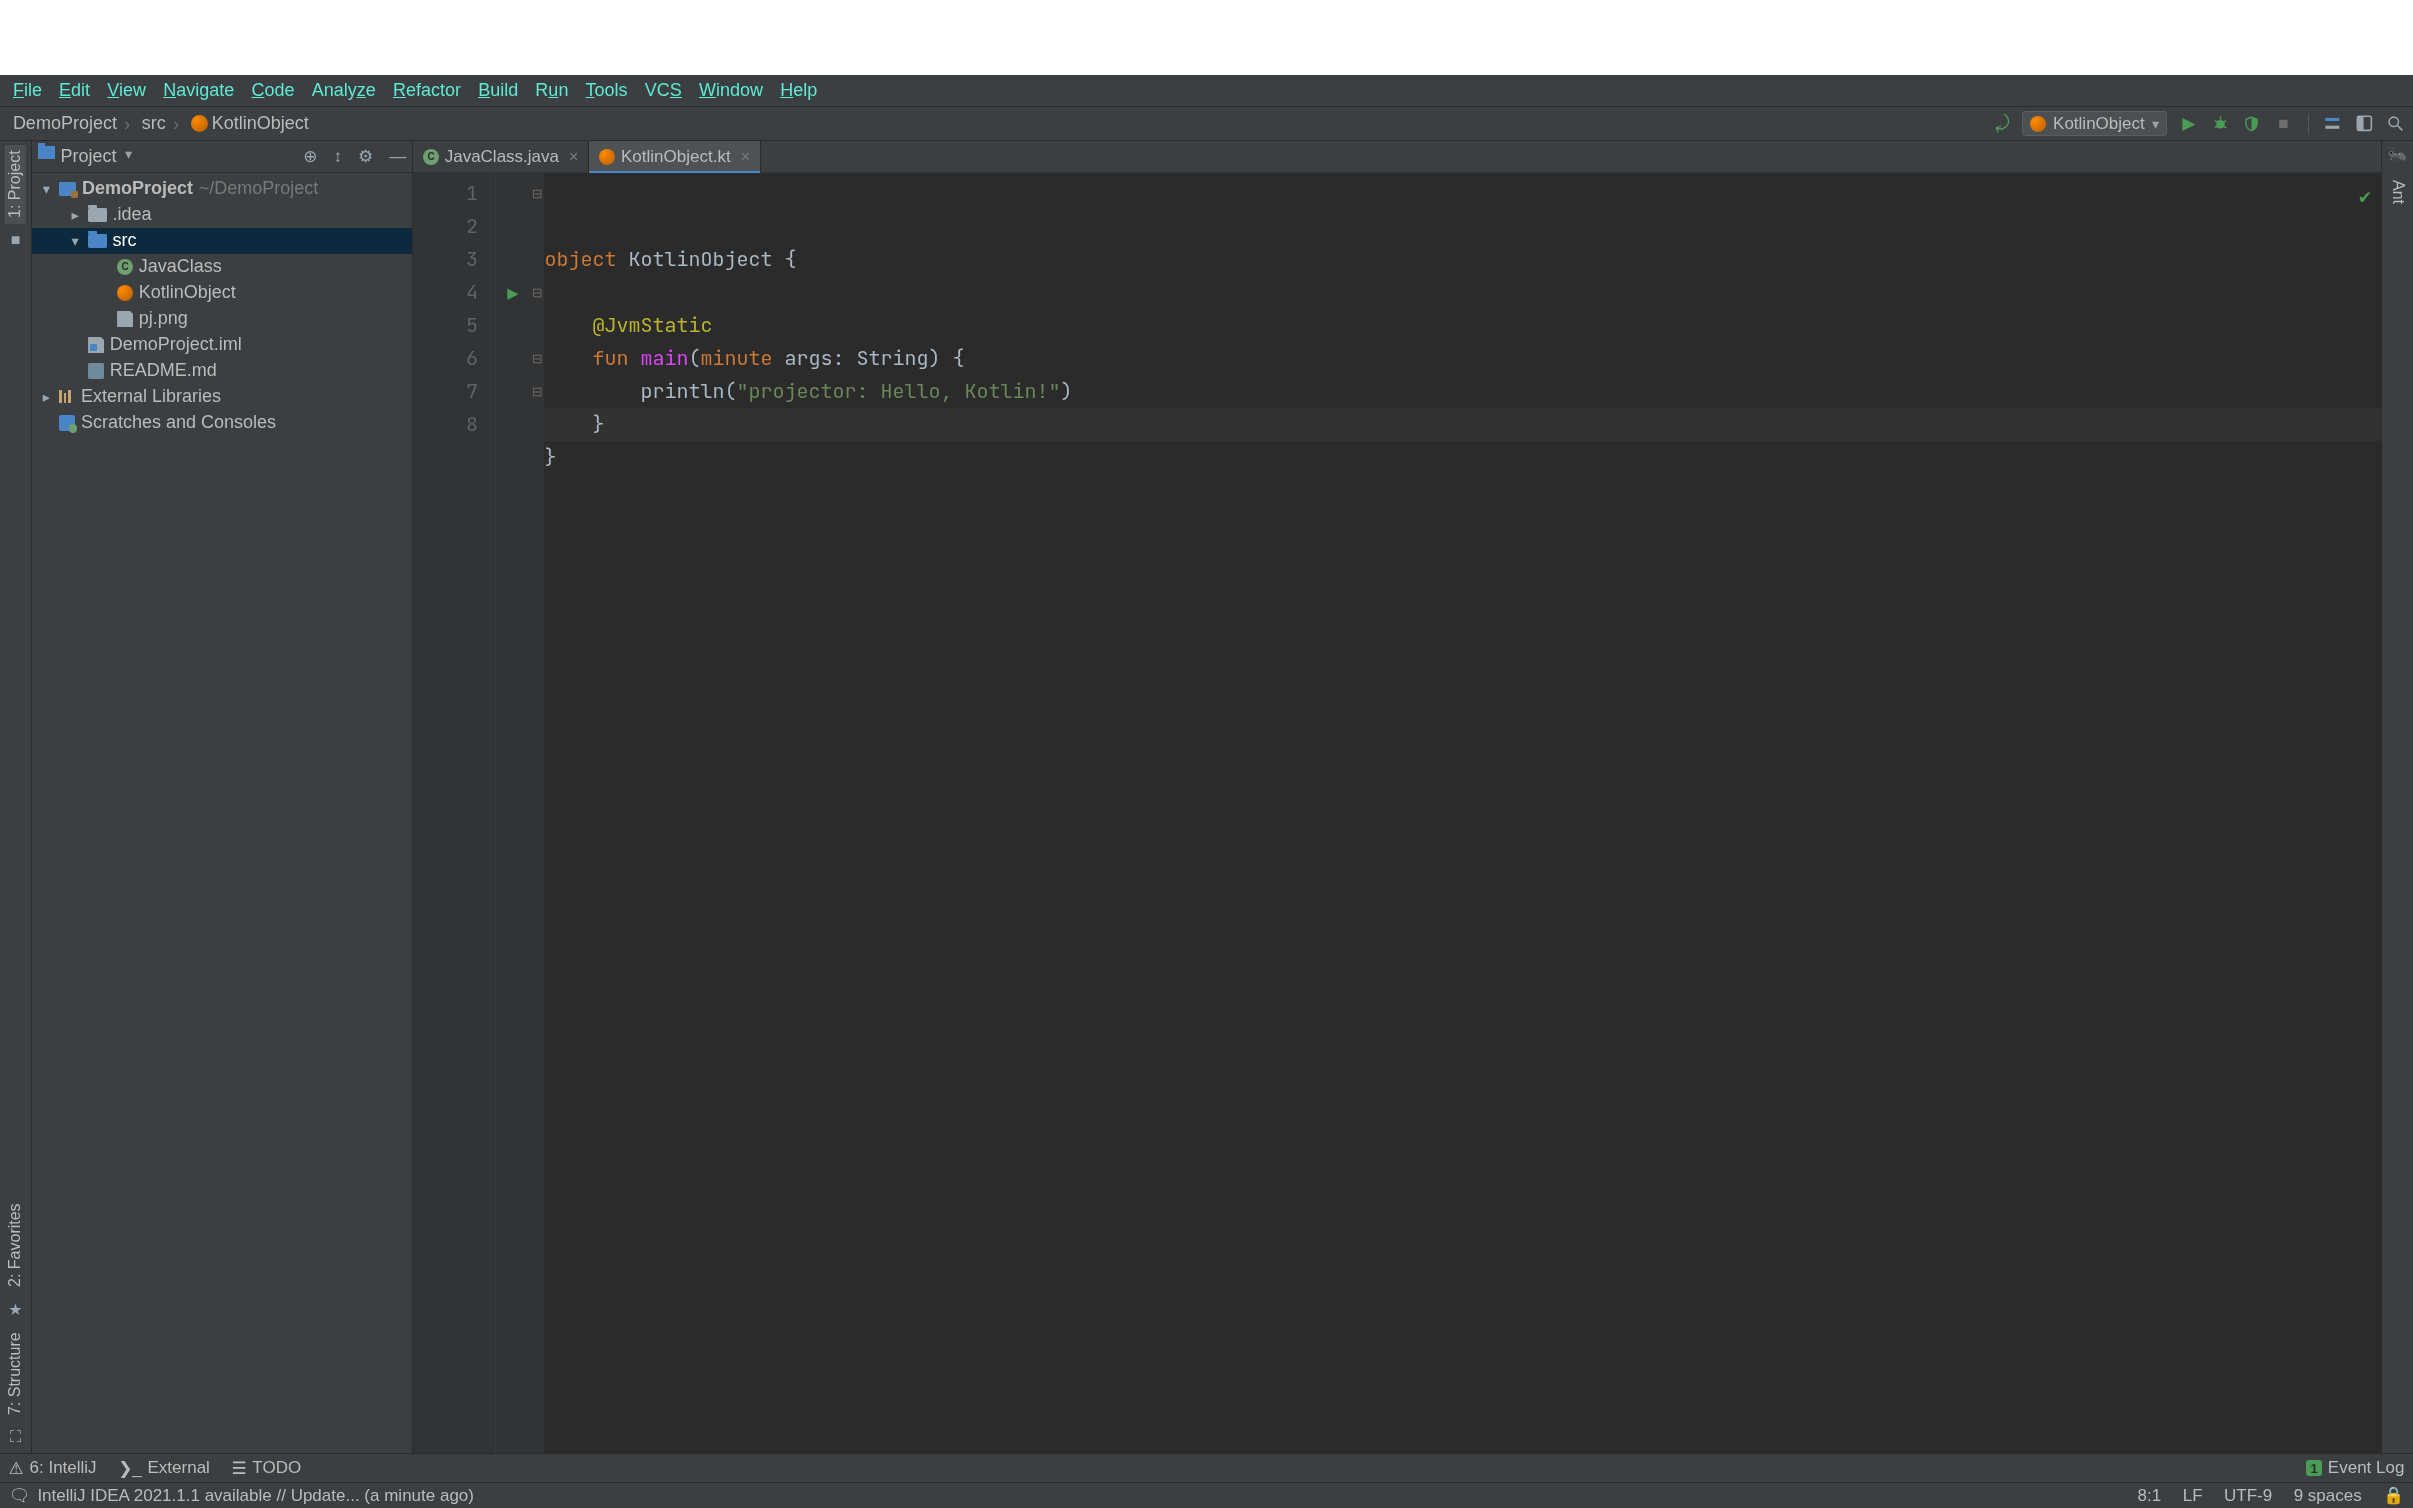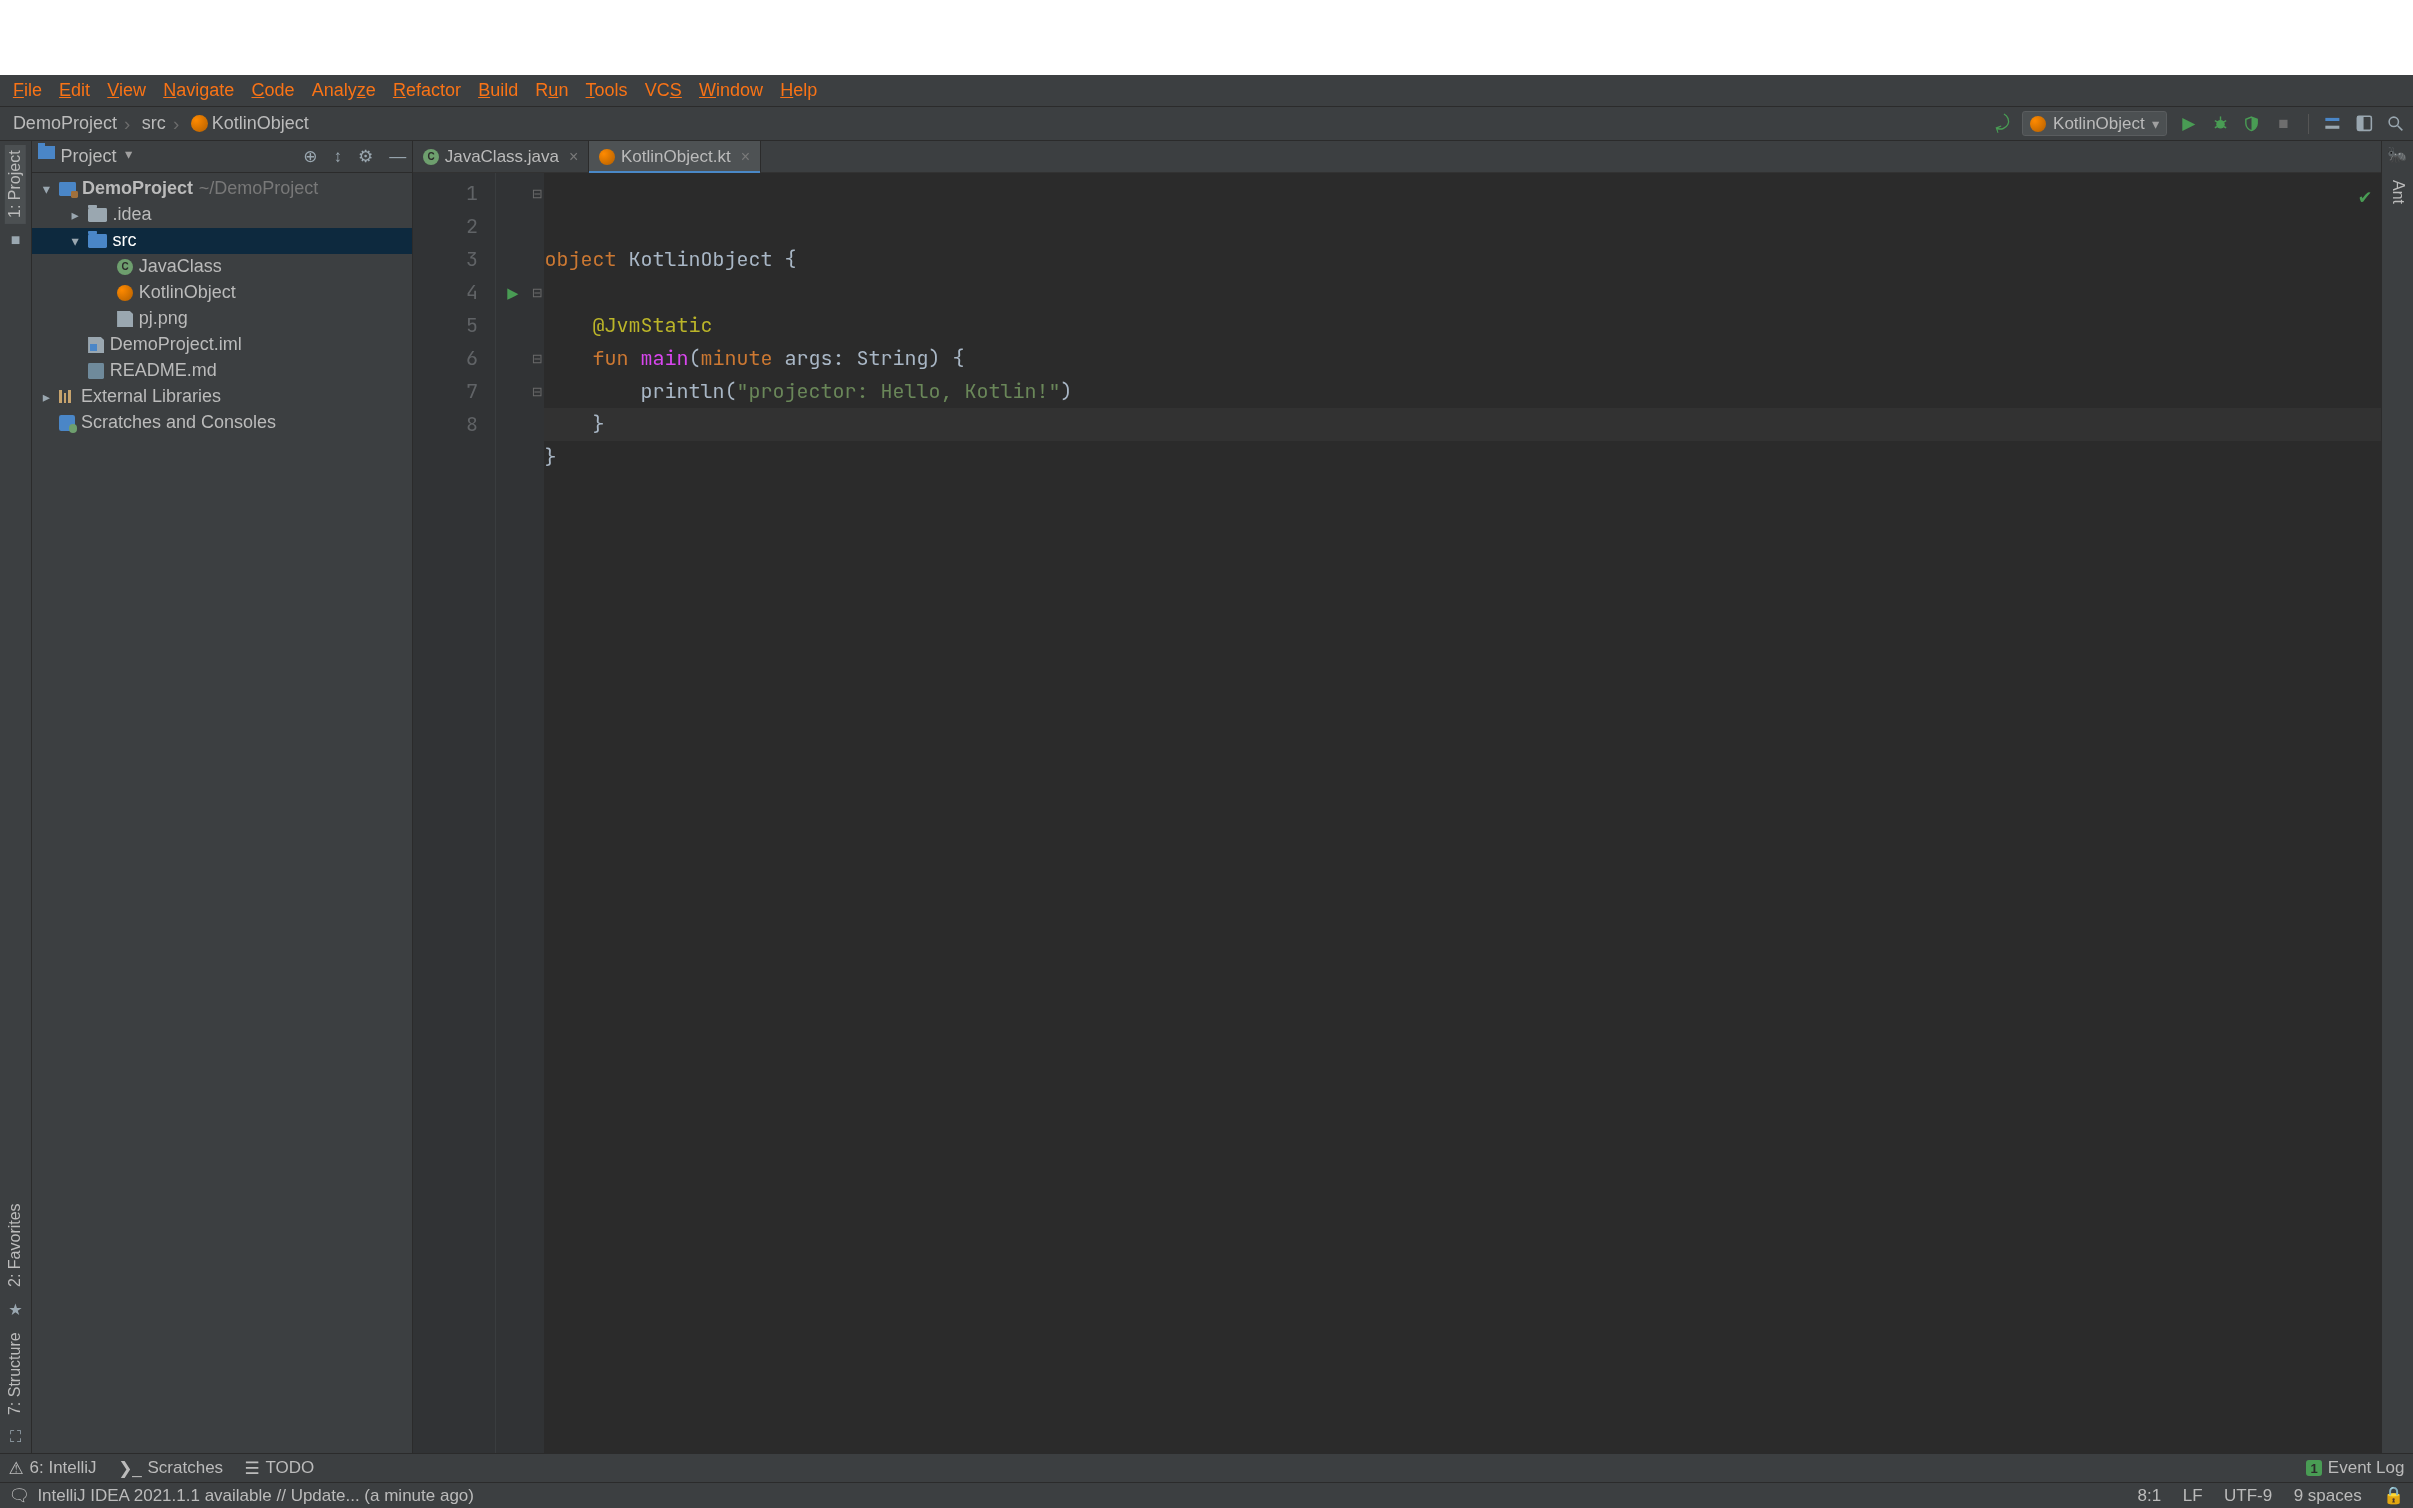--- a/index.html
+++ b/index.html
@@ -27,21 +27,21 @@
   height: 32px;
   display: flex;
   align-items: center;
   padding: 0 4.3px;
   background: #3c3f41;
   border-bottom: 0.7px solid #2b2b2b;
 }
 .menubar .menu {
   padding: 2.9px 8.6px;
   font-size: 18px;
-  color: #f97316;
+  color: #5eead4;
   cursor: default;
 }
 .menubar .menu .ul { text-decoration: underline; }
 
 .navbar {
   height: 34px;
   display: flex;
   align-items: center;
   background: #3c3f41;
   border-bottom: 0.7px solid #2b2b2b;
@@ -584,21 +584,21 @@
 
   </div>
 
   <div class="bottombar">
     <div class="item">
       <span>⚠</span>
       <span>6: IntelliJ</span>
     </div>
     <div class="item">
       <span>❯_</span>
-      <span>Scratches</span>
+      <span>External</span>
     </div>
     <div class="item">
       <span>☰</span>
       <span>TODO</span>
     </div>
     <div class="event-log">
       <span class="badge">1</span>
       <span>Event Log</span>
     </div>
   </div>

